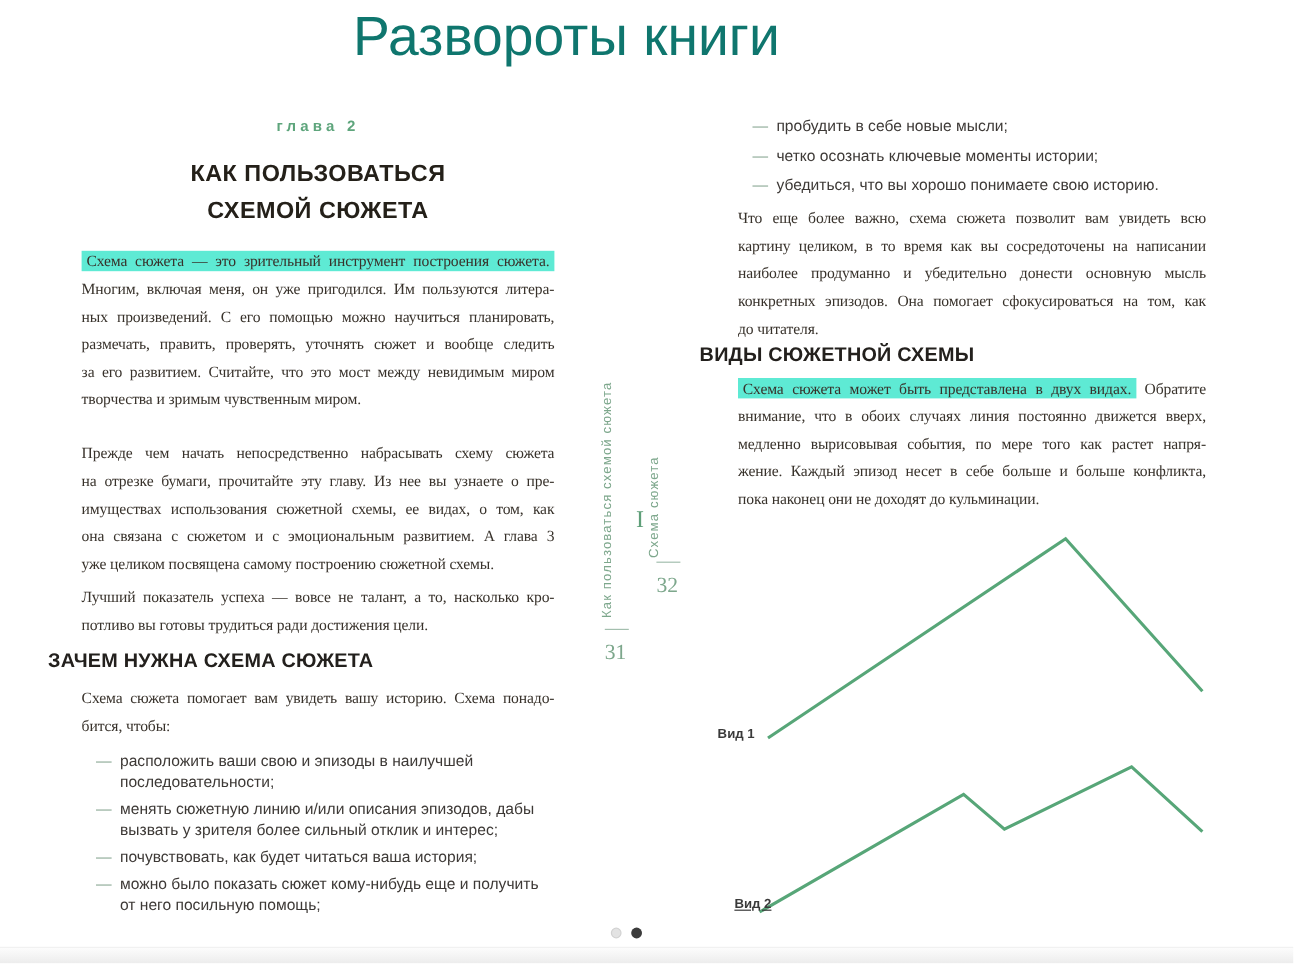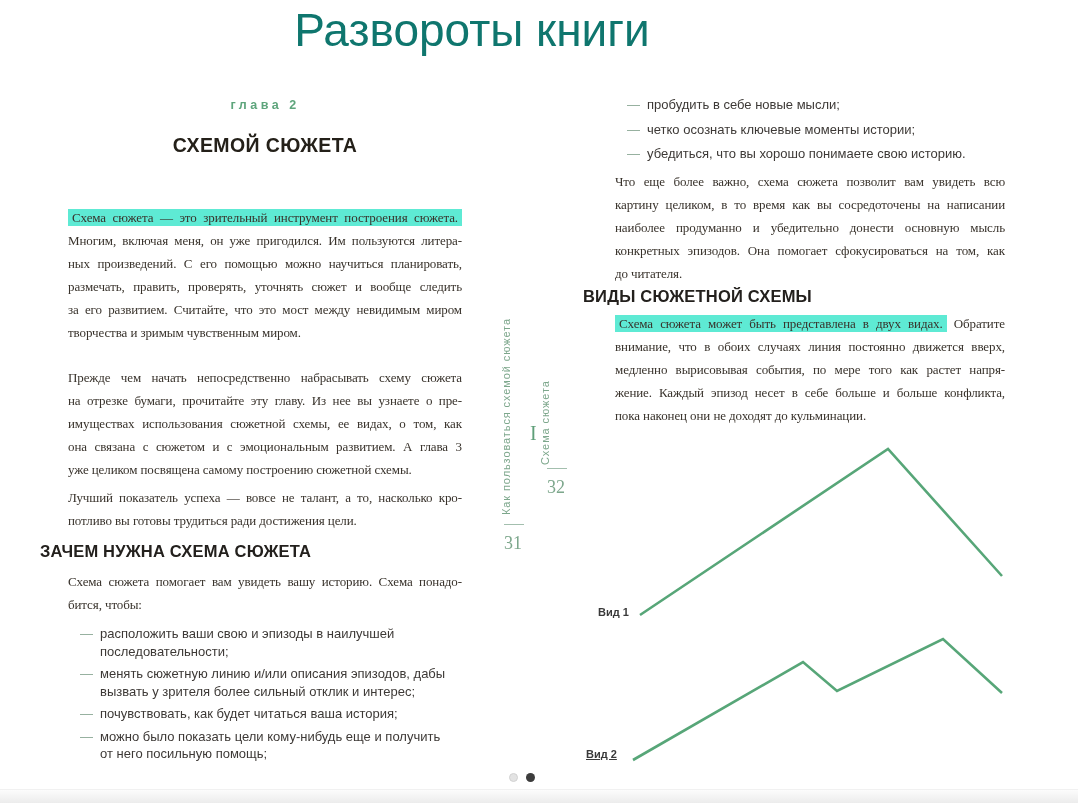--- a/index.html
+++ b/index.html
@@ -46,20 +46,21 @@
 </style>
 </head>
 <body>
 
 <div class="slide">
 
   <div class="slide-title">Развороты книги</div>
 
   <div class="chapter-label">глава 2</div>
   <div class="chapter-title">
+    <div>КАК ПОЛЬЗОВАТЬСЯ</div>
     <div>СХЕМОЙ СЮЖЕТА</div>
   </div>
 
   <div class="serifpar" style="left:68px;top:206px;width:394px;">
       <div class="pline"><span class="hl">Схема сюжета — это зрительный инструмент построения сюжета.</span></div>
       <div class="pline">Многим, включая меня, он уже пригодился. Им пользуются литера-</div>
       <div class="pline">ных произведений. С его помощью можно научиться планировать,</div>
       <div class="pline">размечать, править, проверять, уточнять сюжет и вообще следить</div>
       <div class="pline">за его развитием. Считайте, что это мост между невидимым миром</div>
       <div class="pline last">творчества и зримым чувственным миром.</div>
@@ -92,21 +93,21 @@
         <span class="dash">—</span>
         <span class="btext">менять сюжетную линию и/или описания эпизодов, дабы
 вызвать у зрителя более сильный отклик и интерес;</span>
       </div>
       <div class="bullet">
         <span class="dash">—</span>
         <span class="btext">почувствовать, как будет читаться ваша история;</span>
       </div>
       <div class="bullet">
         <span class="dash">—</span>
-        <span class="btext">можно было показать цели кому-нибудь еще и получить
+        <span class="btext">можно было показать сюжет кому-нибудь еще и получить
 от него посильную помощь;</span>
       </div>
     </div>
 
   <div class="vtext" style="left:512px;top:503px;">Как пользоваться схемой сюжета</div>
   <div class="pnum" style="left:504px;top:524px;">31</div>
   <div class="roman" style="left:530px;top:422px;">I</div>
   <div class="vtext" style="left:551px;top:453px;">Схема сюжета</div>
   <div class="pnum" style="left:547px;top:468px;">32</div>
 
@@ -140,21 +141,21 @@
       <div class="pline">медленно вырисовывая события, по мере того как растет напря-</div>
       <div class="pline">жение. Каждый эпизод несет в себе больше и больше конфликта,</div>
       <div class="pline last">пока наконец они не доходят до кульминации.</div>
     </div>
 
   <svg class="arc-svg" id="arcs" width="1078" height="803" viewBox="0 0 1078 803">
       <polyline points="640,615 888,449 1002,576" fill="none" stroke="#57a678" stroke-width="2.6"></polyline>
       <polyline points="633,760 803,662 837,691 943,639 1002,693" fill="none" stroke="#57a678" stroke-width="2.6"></polyline>
     </svg>
   <div class="chart-label" style="left:598px;top:606px;">Вид 1</div>
-  <div class="chart-label" style="left:586px;top:748px;text-decoration:underline;">Вид 2</div>
+  <div class="chart-label" style="left:612px;top:748px;text-decoration:underline;">Вид 2</div>
 
   <div class="dots" id="dots">
       <div class="dot inactive"></div>
       <div class="dot active"></div>
     </div>
   <div class="footer-strip"></div>
 
 </div>
 
 </body></html>

